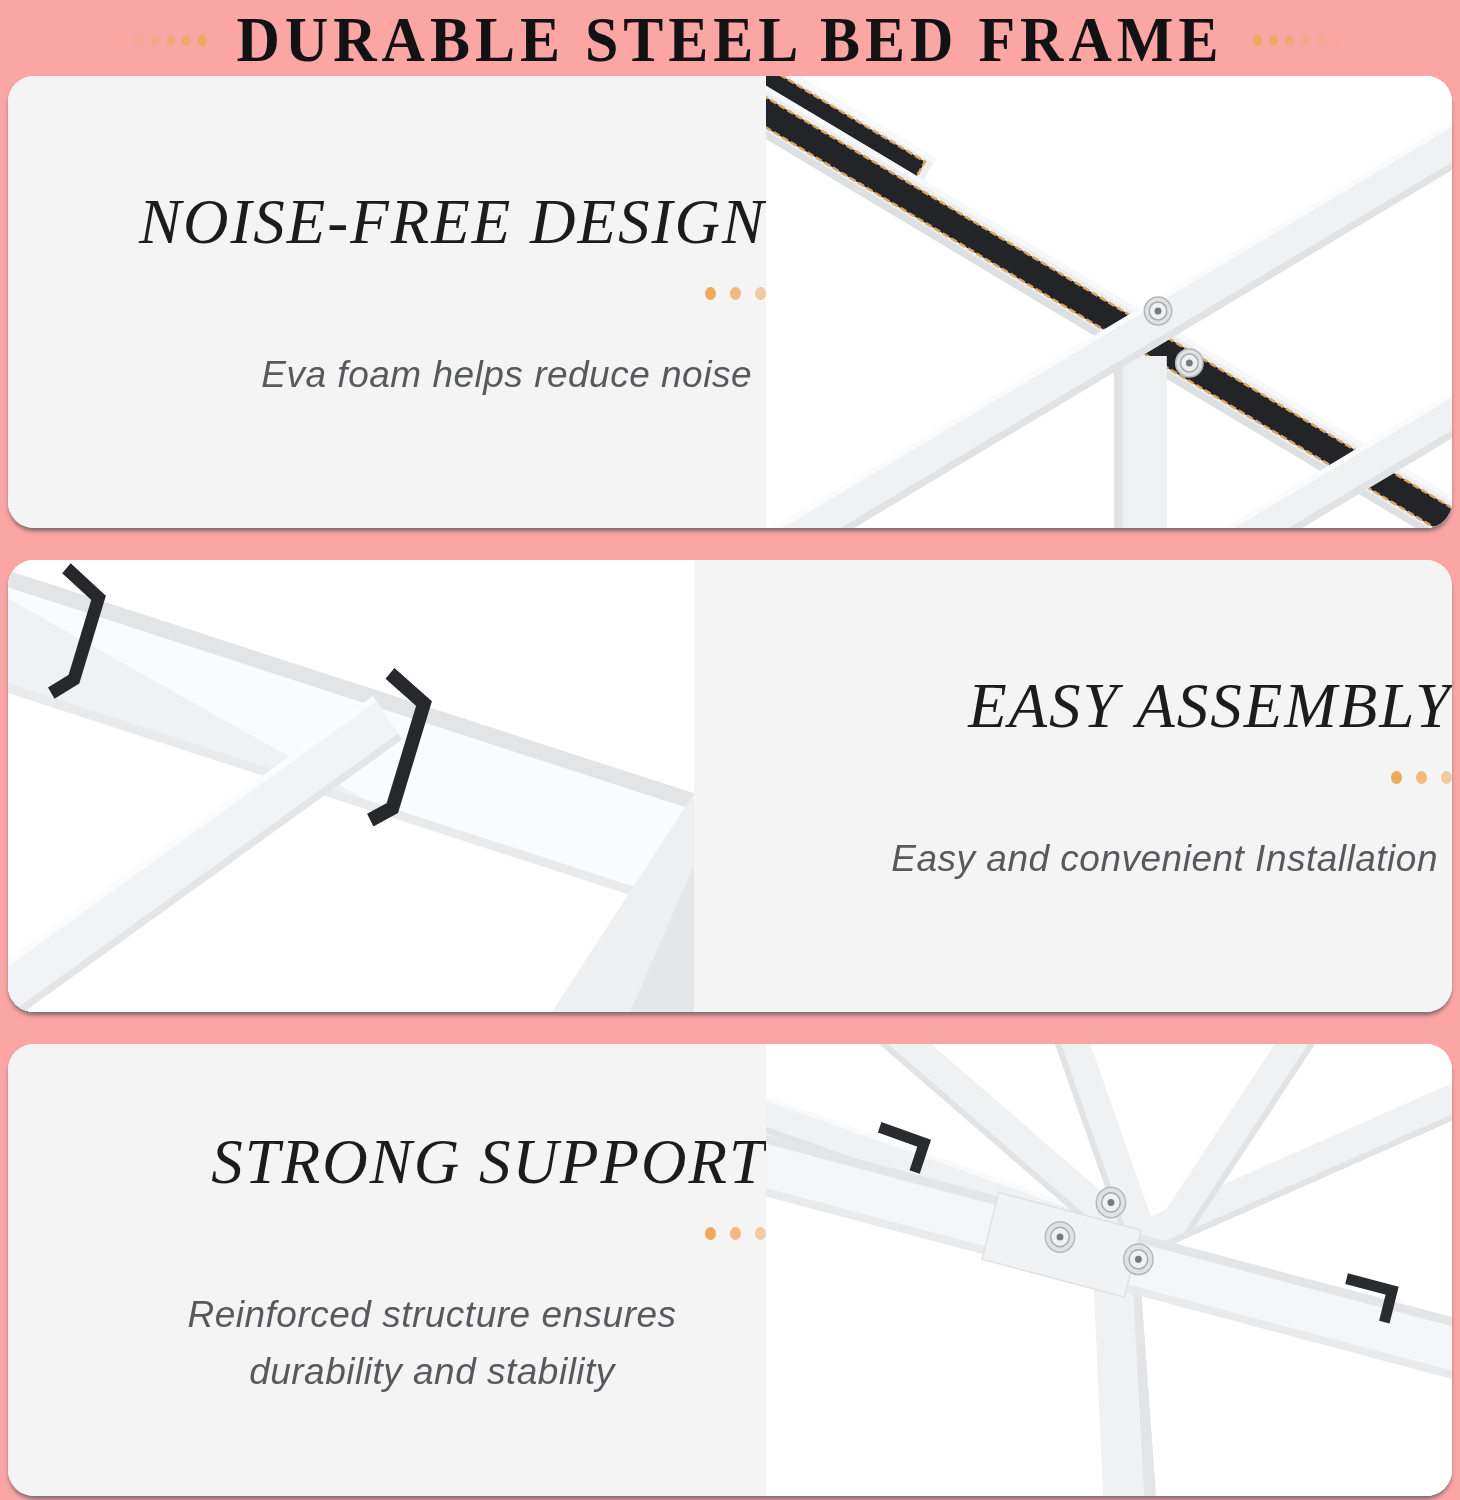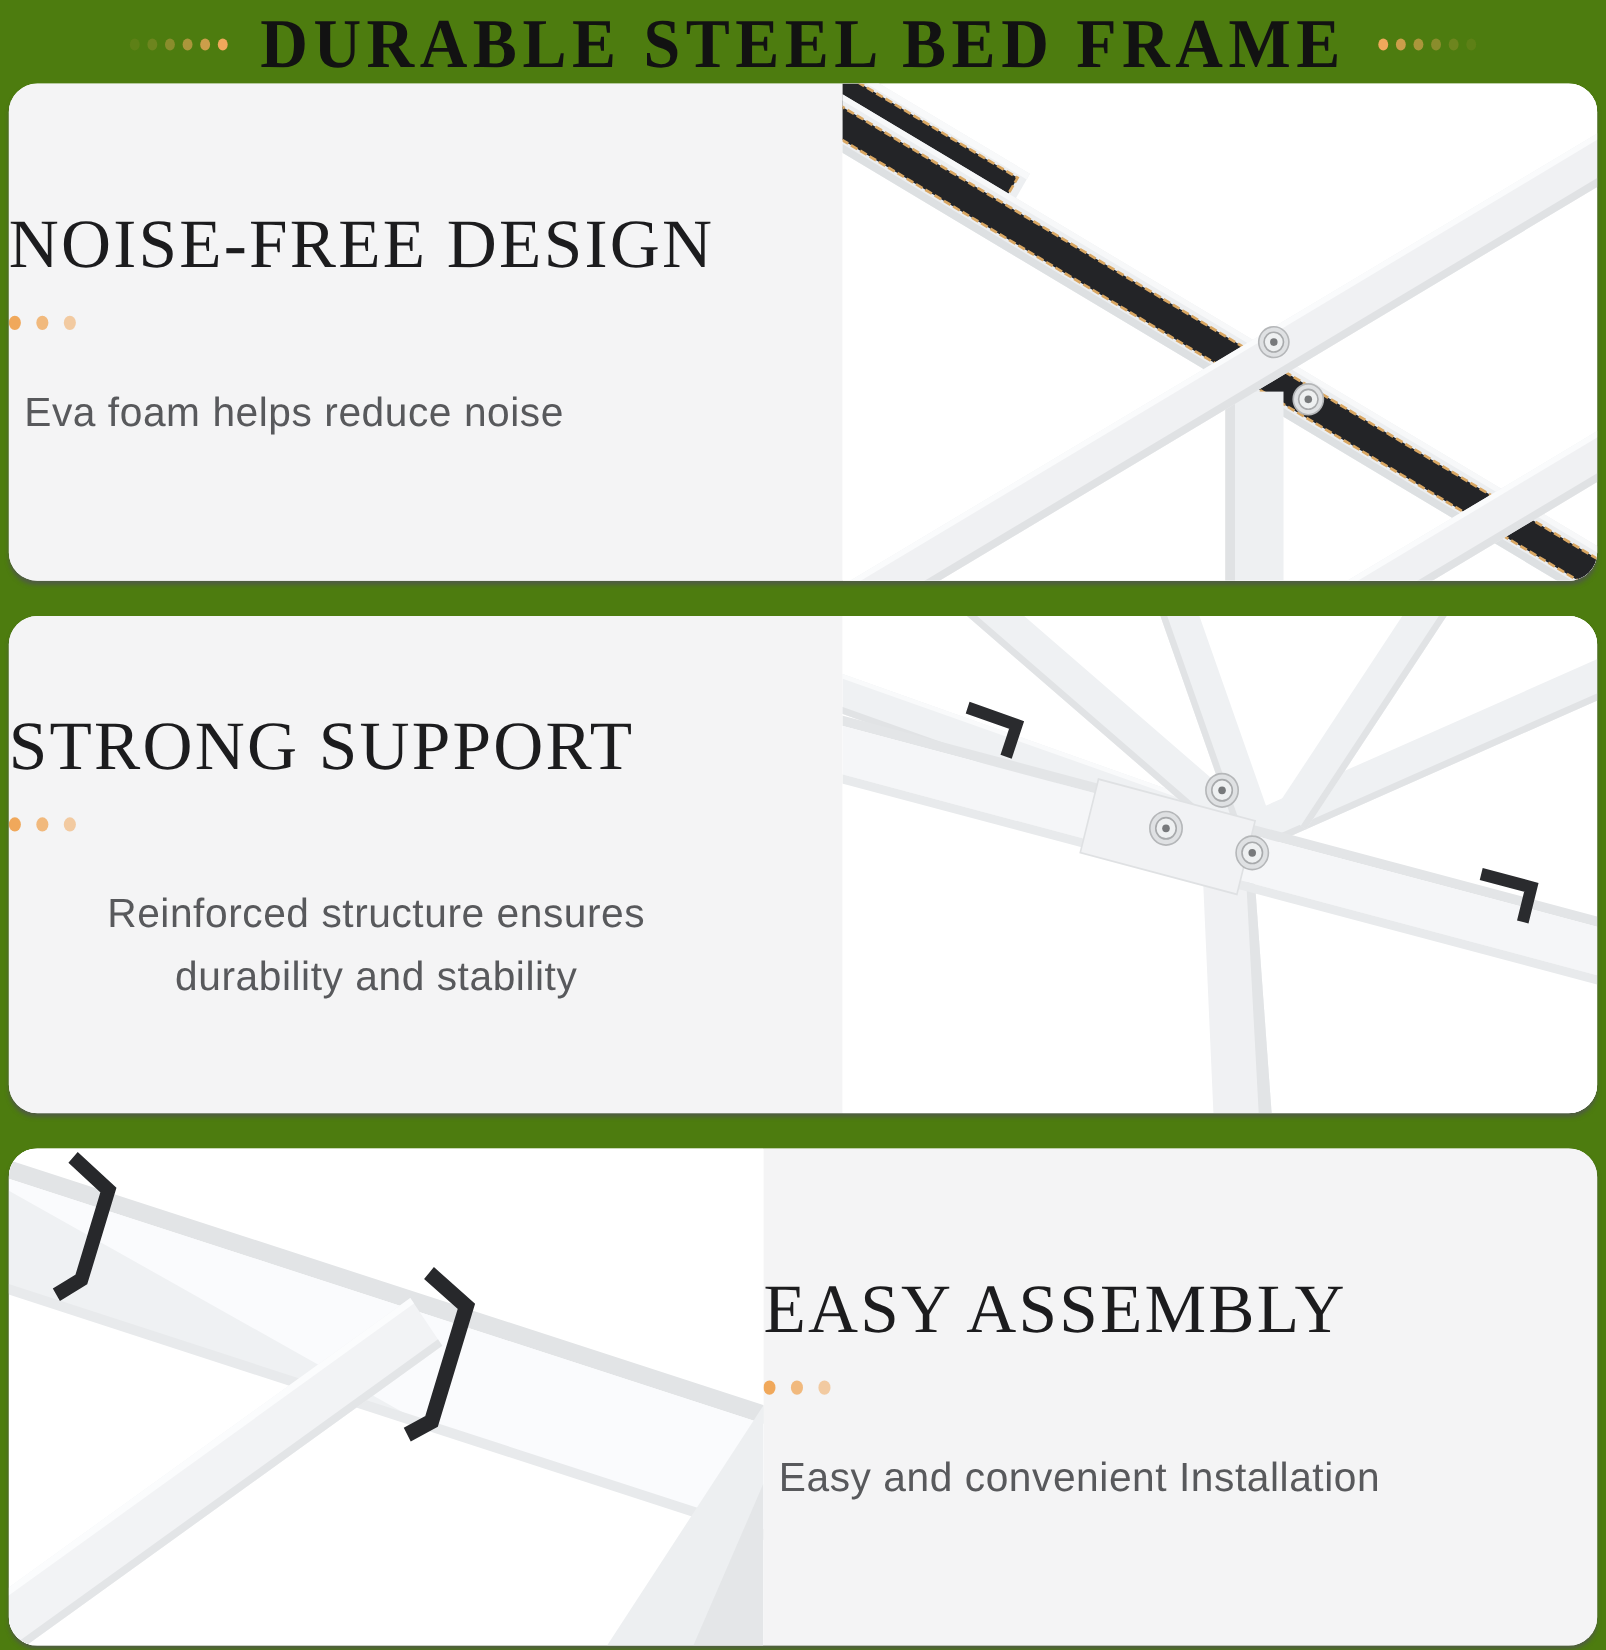--- a/index.html
+++ b/index.html
@@ -10,21 +10,21 @@
     --title-text:#121212;
   }
   *{box-sizing:border-box;}
   html,body{margin:0;padding:0;}
   body{
     width:1460px;height:1500px;
     background:#ffffff;
     font-family:"Liberation Sans", sans-serif;
     overflow:hidden;
   }
-  .page{width:1460px;height:1500px;position:relative;background:#4d7c0f;}
+  .page{width:1460px;height:1500px;position:relative;background:#fca5a5;}
 
   
   .hero{
     height:76px;
     display:flex;align-items:center;justify-content:center;
     gap:30px;padding-top:4px;
   }
   .hero h1{
     margin:0;
     font-family:"Liberation Serif", serif;
@@ -58,22 +58,23 @@
     border-radius:26px;
     overflow:hidden;
     display:flex;
     background:#fff;
     box-shadow:0 4px 4px -1px rgba(80,81,84,.75);
   }
   .text-panel{
     flex:0 0 758px;
     background:var(--card-background);
     display:flex;flex-direction:column;
-    align-items:flex-start;justify-content:center;
+    align-items:flex-end;justify-content:center;
     text-align:center;
+    font-style:italic;
   }
   .photo-panel{
     flex:1 1 auto;
     background:#fff;
     position:relative;
   }
   .photo-panel svg{width:100%;height:100%;display:block;}
 
   .feature-heading{
     margin:0;
@@ -175,20 +176,58 @@
         <g>
           <circle cx="432" cy="287" r="14" fill="#dfe1e3" stroke="#b5b7b9" stroke-width="1.5"></circle>
           <circle cx="432" cy="287" r="9" fill="#eef0f1" stroke="#a8aaac" stroke-width="1.5"></circle>
           <circle cx="432" cy="287" r="3.5" fill="#77797b"></circle>
         </g>
       </svg>
     </div>
   </section>
 
   <section class="feature-row">
+    <div class="photo-panel">
+      <svg viewBox="0 0 700 445" preserveAspectRatio="none">
+        <rect width="700" height="445" fill="#ffffff"></rect>
+
+        <g transform="translate(350,185) rotate(17.4)">
+          <rect x="-430" y="-62" width="860" height="16" fill="#e2e4e6"></rect>
+          <rect x="-430" y="-46" width="860" height="98" fill="#fafbfd"></rect>
+          <polygon points="-430,-46 70,52 -430,52" fill="#eff1f3"></polygon>
+          <rect x="-430" y="44" width="860" height="9" fill="#e8eaec"></rect>
+        </g>
+
+        <g transform="translate(182,298) rotate(-34.8)">
+          <rect x="-270" y="-26" width="520" height="52" fill="#f2f3f5"></rect>
+          <rect x="-270" y="-26" width="520" height="6" fill="#fbfcfd"></rect>
+          <rect x="-270" y="19" width="520" height="7" fill="#e3e5e7"></rect>
+        </g>
+
+        <g transform="translate(350,185) rotate(17.4)" fill="none" stroke="#27282b" stroke-linejoin="miter">
+          <path d="M -330 -82 L -290 -64 L -290 20 L -308 40" stroke-width="13"></path>
+          <path d="M 16 -82 L 58 -64 L 58 44 L 40 62" stroke-width="14"></path>
+        </g>
+
+        <polygon points="700,230 700,445 555,445" fill="#edeff1"></polygon>
+        <polygon points="700,300 700,445 635,445" fill="#e4e6e8"></polygon>
+      </svg>
+    </div>
+    <div class="text-panel">
+      <h2 class="feature-heading">EASY ASSEMBLY</h2>
+      <div class="tri-dots">
+        <i></i>
+          <i></i>
+          <i></i>
+      </div>
+      <p class="feature-sub">Easy and convenient Installation</p>
+    </div>
+  </section>
+
+  <section class="feature-row">
     <div class="text-panel">
       <h2 class="feature-heading">STRONG SUPPORT</h2>
       <div class="tri-dots">
         <i></i>
           <i></i>
           <i></i>
       </div>
       <p class="feature-sub">Reinforced structure ensures durability and stability</p>
     </div>
     <div class="photo-panel">
@@ -241,51 +280,13 @@
         </g>
         <g>
           <circle cx="380" cy="212" r="15" fill="#dfe1e3" stroke="#b5b7b9" stroke-width="1.5"></circle>
           <circle cx="380" cy="212" r="9.5" fill="#eef0f1" stroke="#a8aaac" stroke-width="1.5"></circle>
           <circle cx="380" cy="212" r="3.5" fill="#77797b"></circle>
         </g>
       </svg>
     </div>
   </section>
 
-  <section class="feature-row">
-    <div class="photo-panel">
-      <svg viewBox="0 0 700 445" preserveAspectRatio="none">
-        <rect width="700" height="445" fill="#ffffff"></rect>
-
-        <g transform="translate(350,185) rotate(17.4)">
-          <rect x="-430" y="-62" width="860" height="16" fill="#e2e4e6"></rect>
-          <rect x="-430" y="-46" width="860" height="98" fill="#fafbfd"></rect>
-          <polygon points="-430,-46 70,52 -430,52" fill="#eff1f3"></polygon>
-          <rect x="-430" y="44" width="860" height="9" fill="#e8eaec"></rect>
-        </g>
-
-        <g transform="translate(182,298) rotate(-34.8)">
-          <rect x="-270" y="-26" width="520" height="52" fill="#f2f3f5"></rect>
-          <rect x="-270" y="-26" width="520" height="6" fill="#fbfcfd"></rect>
-          <rect x="-270" y="19" width="520" height="7" fill="#e3e5e7"></rect>
-        </g>
-
-        <g transform="translate(350,185) rotate(17.4)" fill="none" stroke="#27282b" stroke-linejoin="miter">
-          <path d="M -330 -82 L -290 -64 L -290 20 L -308 40" stroke-width="13"></path>
-          <path d="M 16 -82 L 58 -64 L 58 44 L 40 62" stroke-width="14"></path>
-        </g>
-
-        <polygon points="700,230 700,445 555,445" fill="#edeff1"></polygon>
-        <polygon points="700,300 700,445 635,445" fill="#e4e6e8"></polygon>
-      </svg>
-    </div>
-    <div class="text-panel">
-      <h2 class="feature-heading">EASY ASSEMBLY</h2>
-      <div class="tri-dots">
-        <i></i>
-          <i></i>
-          <i></i>
-      </div>
-      <p class="feature-sub">Easy and convenient Installation</p>
-    </div>
-  </section>
-
 </div>
 
 </body></html>

